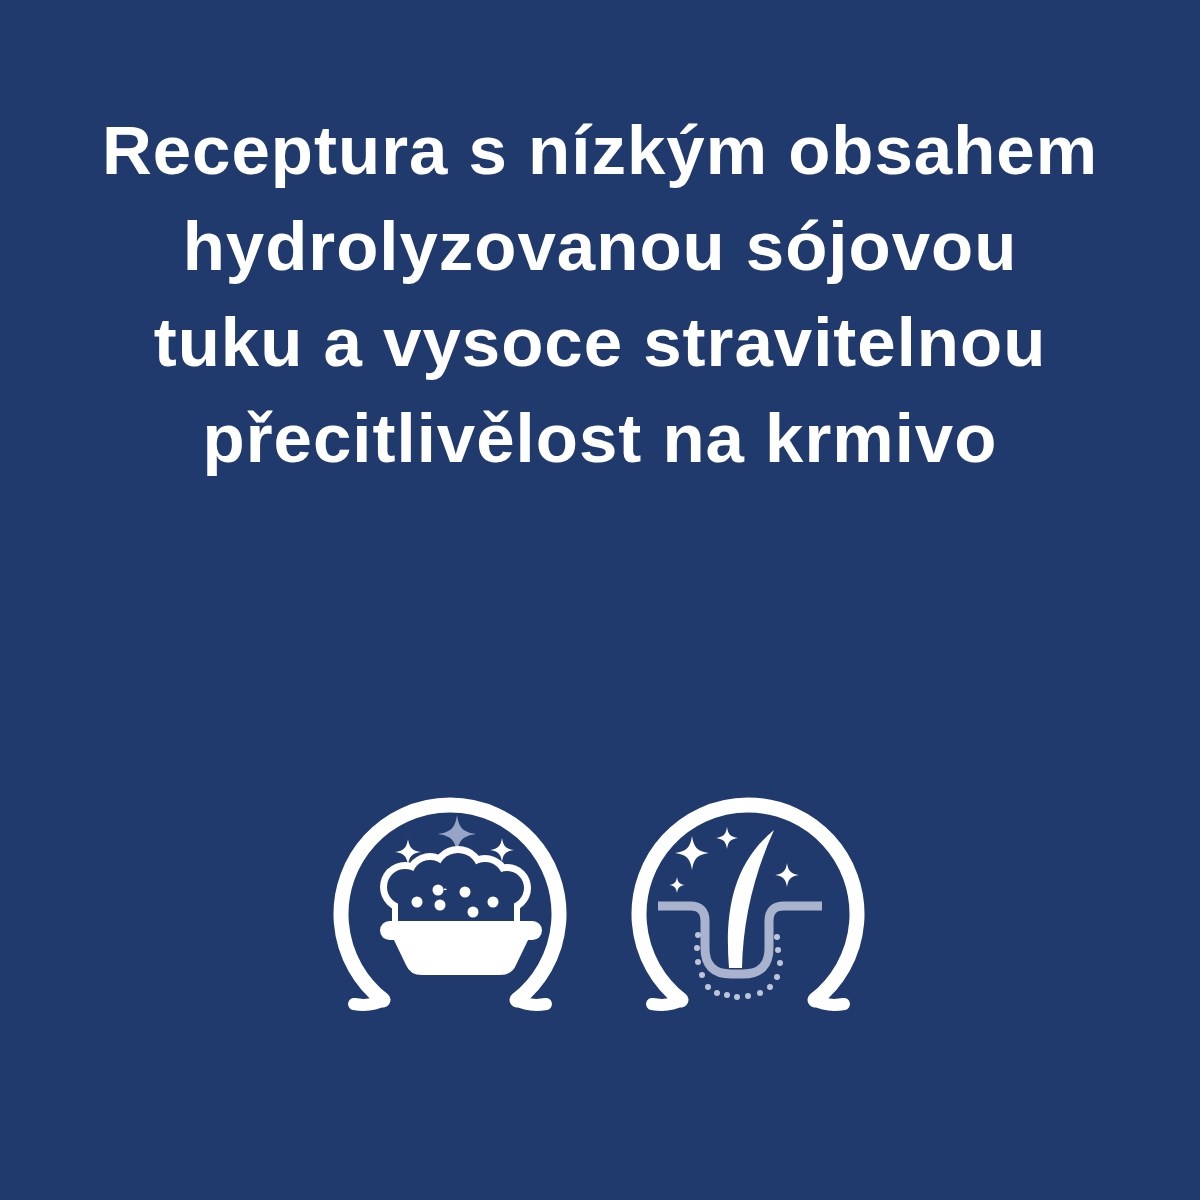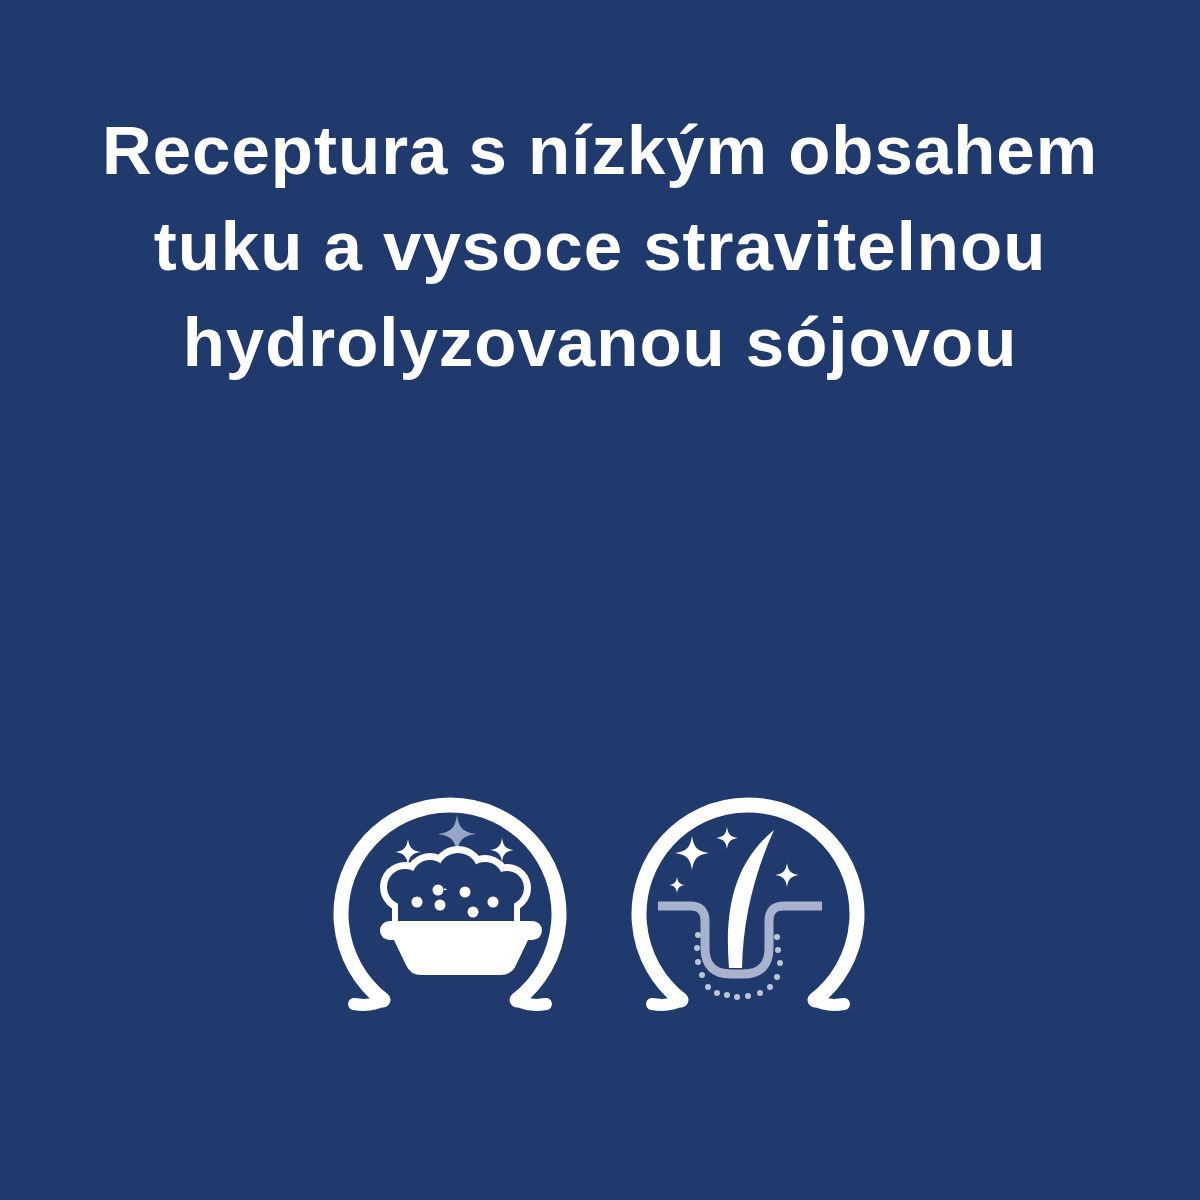--- a/index.html
+++ b/index.html
@@ -26,22 +26,23 @@
   #icon-bowl{left:330px;top:790px;}
   #icon-skin{left:628px;top:790px;}
 </style>
 </head>
 <body>
 
 <div class="canvas">
 
   <div class="headline">
     <div class="headline-line">Receptura s nízkým obsahem</div>
+    <div class="headline-line">hydrolyzovanou sójovou</div>
     <div class="headline-line">tuku a vysoce stravitelnou</div>
-    <div class="headline-line">hydrolyzovanou sójovou</div>
+    <div class="headline-line">přecitlivělost na krmivo</div>
   </div>
 
   <svg id="icon-bowl" class="icon" viewBox="0 0 240 240">
     <defs>
       <path id="star4a" d="M0,-1 C0.1,-0.32 0.32,-0.1 1,0 C0.32,0.1 0.1,0.32 0,1 C-0.1,0.32 -0.32,0.1 -1,0 C-0.32,-0.1 -0.1,-0.32 0,-1 Z"></path>
     </defs>
     <g>
       <path d="M 187,210 A 109 109 0 1 0 53,210" fill="none" stroke="#ffffff" stroke-width="15" stroke-linecap="round"></path>
       <path d="M 53,210 Q 41,217 24,214" fill="none" stroke="#ffffff" stroke-width="12" stroke-linecap="round"></path>
       <path d="M 187,210 Q 199,217 216,214" fill="none" stroke="#ffffff" stroke-width="12" stroke-linecap="round"></path>

